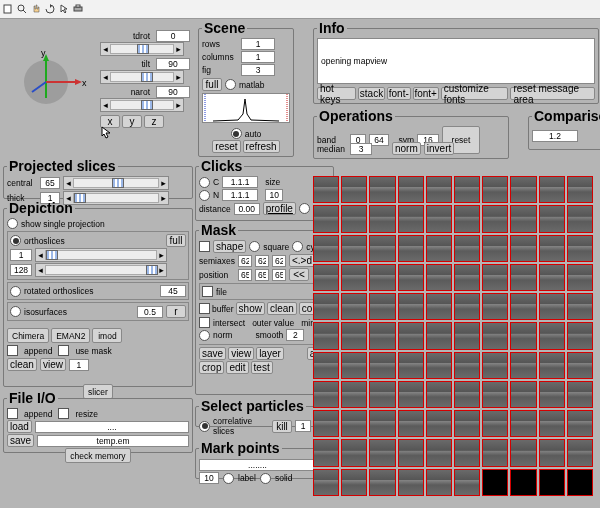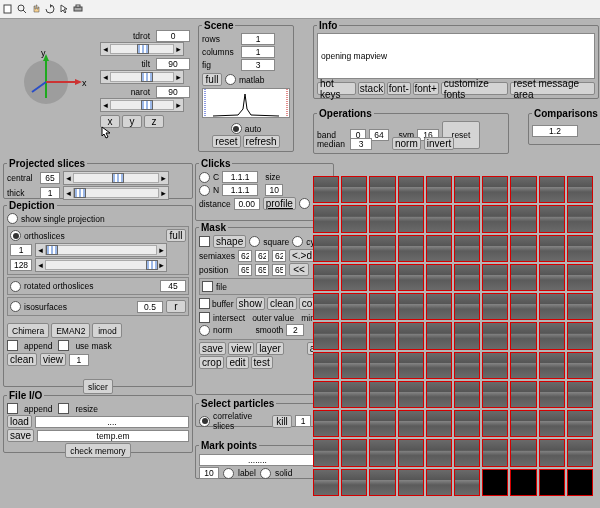--- a/index.html
+++ b/index.html
@@ -1,20 +1,20 @@
 <!DOCTYPE html>
 <html><head>
 <meta charset="utf-8">
 <style>
 html,body{margin:0;padding:0;font-family:Arial,Helvetica,sans-serif;font-size:9px;background:#b5b5b5;color:#000;}
 body{width:600px;height:508px;position:relative;overflow:hidden;}
 #toolbar{position:absolute;top:0;left:0;right:0;height:16px;background:#f2f2f2;border-bottom:1px solid #999;padding:1px 2px;display:flex;gap:2px;align-items:center;}
 .t-ico{width:12px;height:12px;display:flex;align-items:center;justify-content:center;}
 fieldset{border:1px solid #7a7a7a;border-radius:2px;margin:0;padding:2px 3px 3px 3px;position:absolute;background:#b5b5b5;}
-legend{font-size:10px;font-weight:bold;padding:0 2px;}
+legend{font-size:14px;font-weight:bold;padding:0 2px;}
 .btn{display:inline-flex;align-items:center;justify-content:center;background:#d4d4d4;border:1px solid #888;border-radius:2px;height:13px;padding:0 4px;font-size:8.5px;cursor:pointer;min-width:20px;}
 .btn.sm{height:11px;min-width:14px;padding:0 2px;font-size:10px;}
 .inp{background:#fff;border:1px solid #888;height:12px;font-size:8.5px;text-align:center;box-sizing:border-box;padding:0 2px;}
 .slider{display:inline-flex;align-items:center;height:12px;border:1px solid #888;background:#d4d4d4;}
 .slider .ar{width:9px;height:12px;display:flex;align-items:center;justify-content:center;}
 .slider .tr{height:8px;background:#ededed;border:1px solid #aaa;position:relative;margin:0;}
 .slider .th{position:absolute;top:-1px;width:10px;height:8px;background:repeating-linear-gradient(90deg,#9cb8e8 0 2px,#fff 2px 4px);border:1px solid #666;}
 .row{display:flex;align-items:center;gap:3px;}
 .lbl{font-size:8.5px;}
 .ck{width:9px;height:9px;border:1px solid #555;background:#fff;display:inline-block;flex-shrink:0;}

